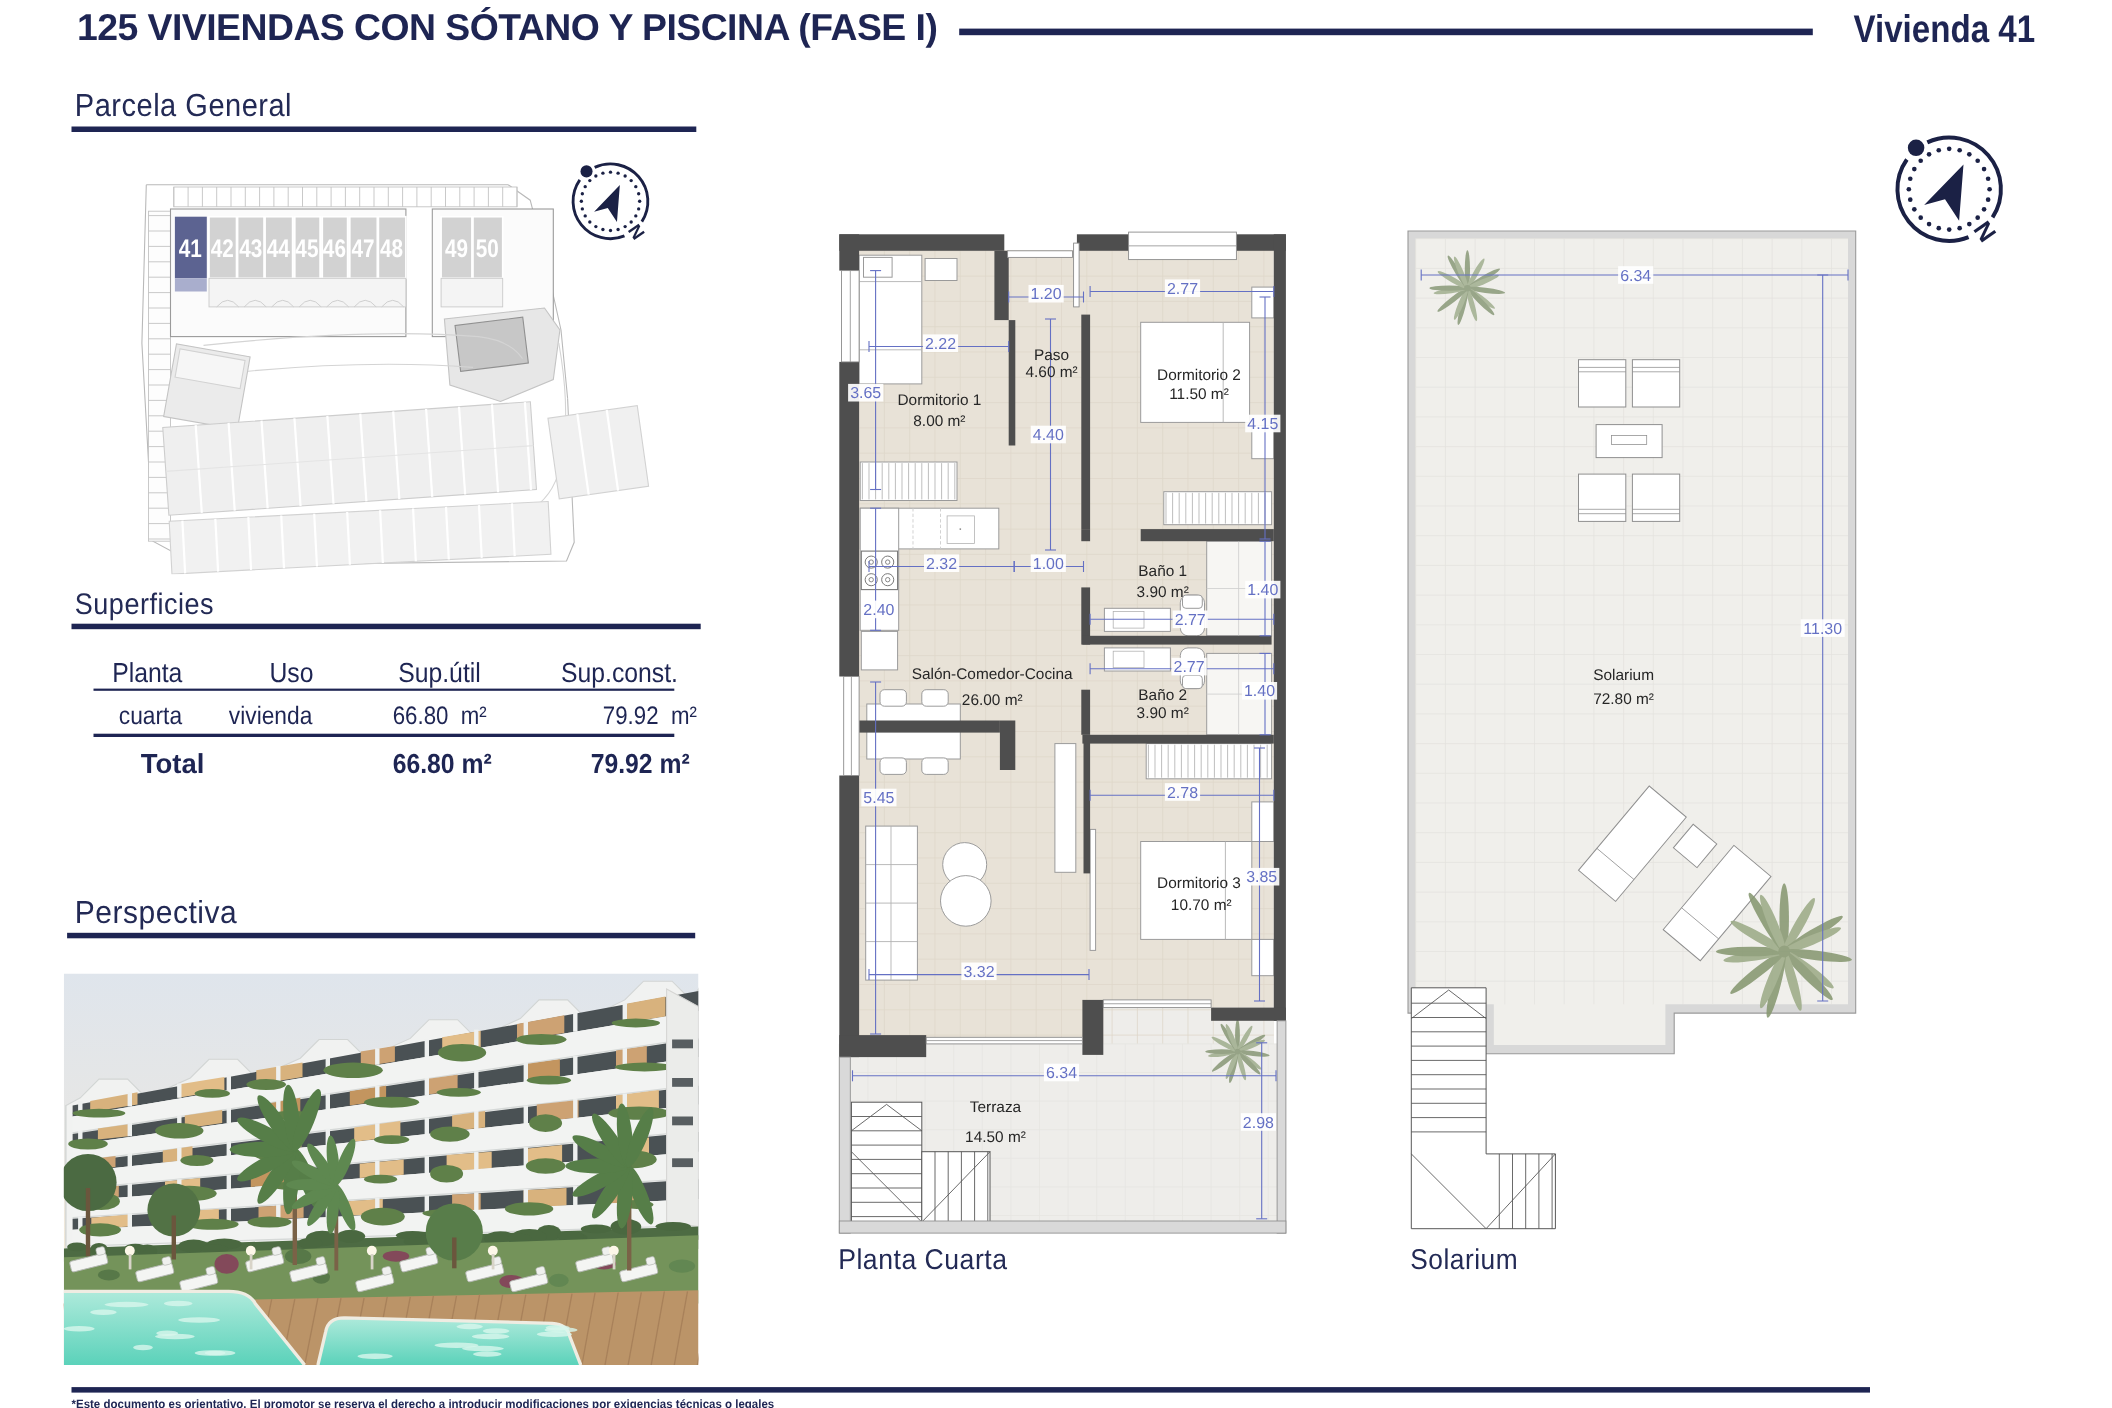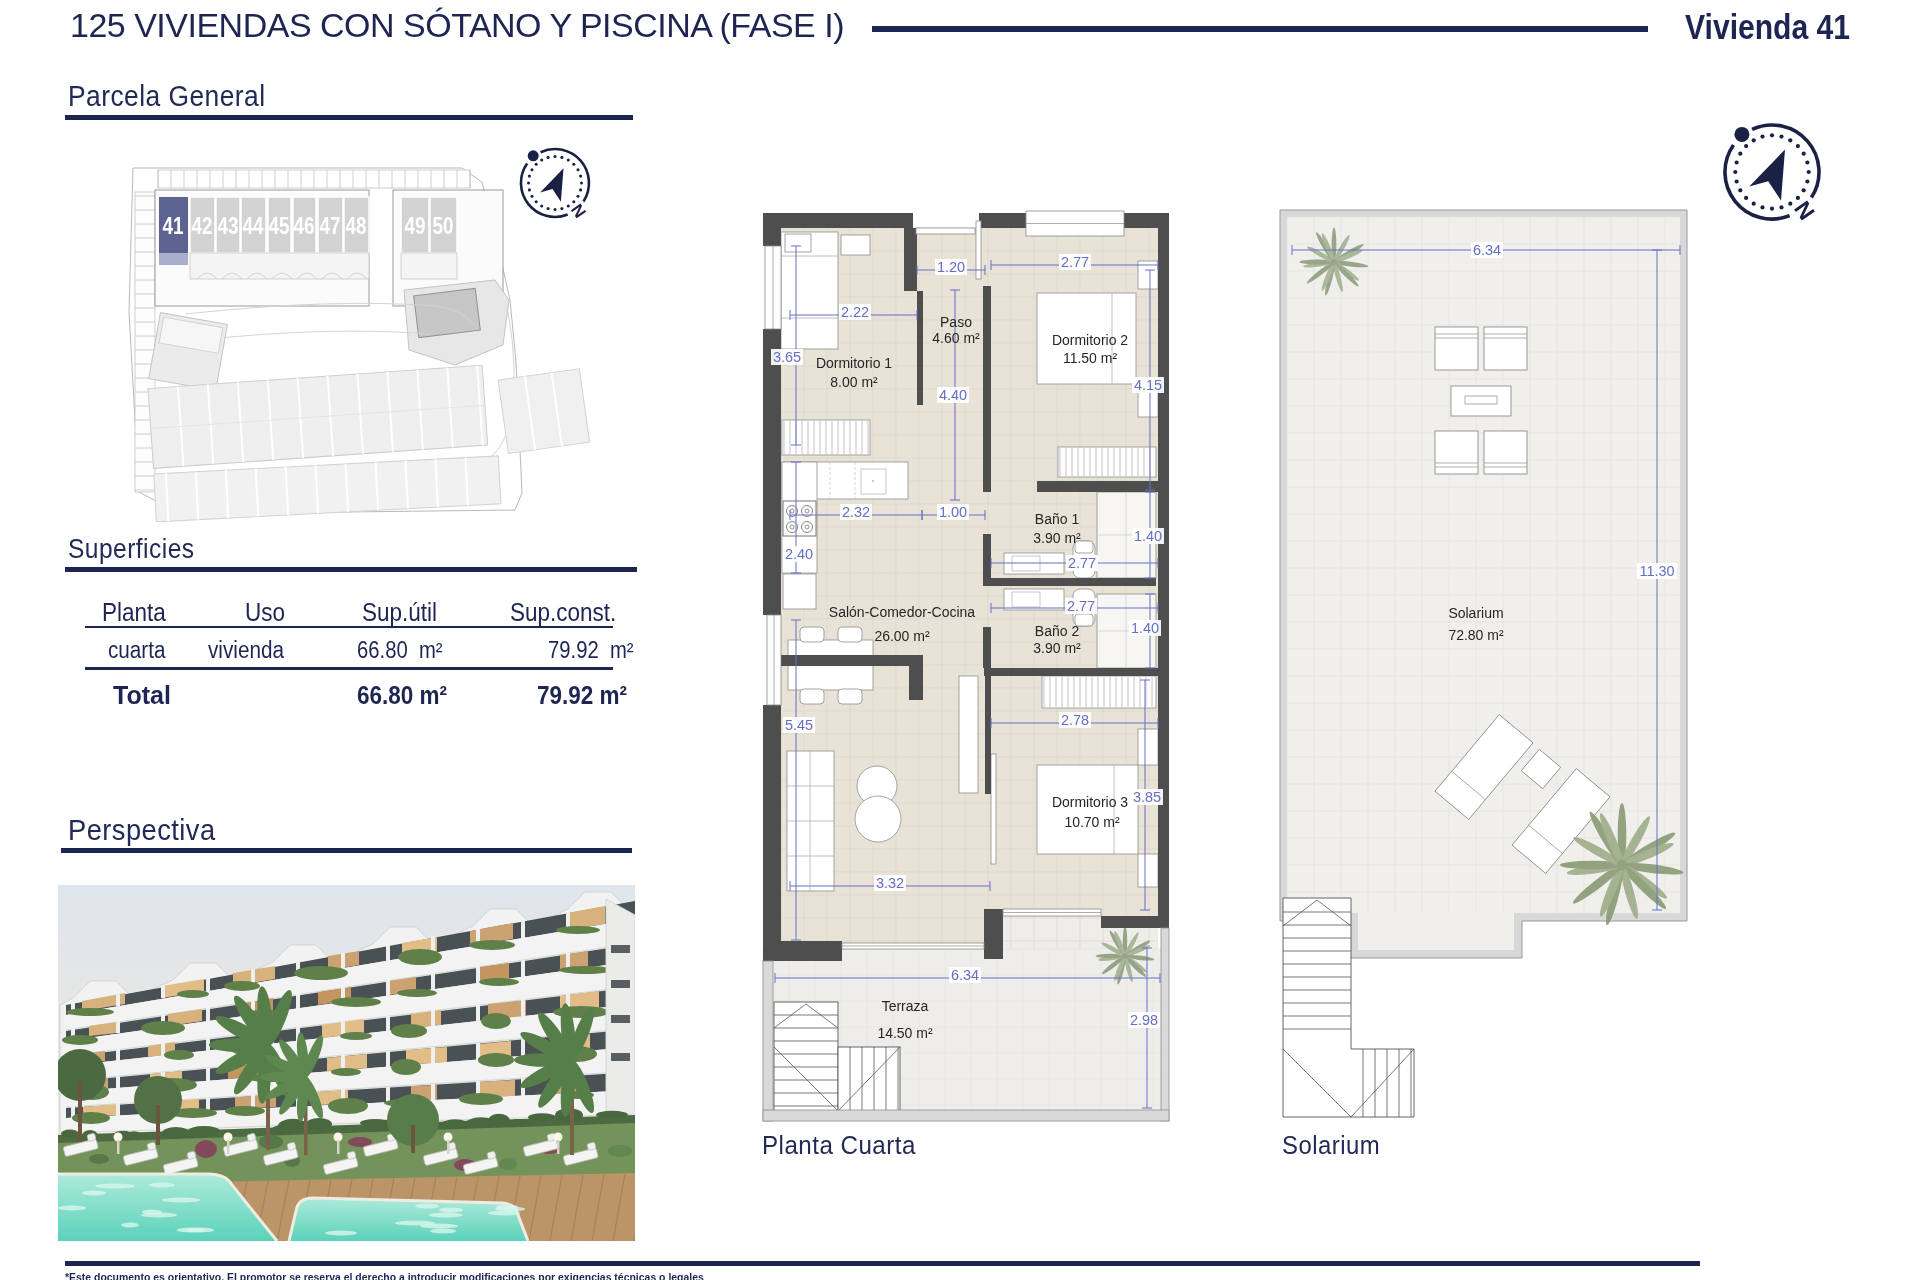--- a/index.html
+++ b/index.html
@@ -2,21 +2,21 @@
 <html><head><meta charset="utf-8"><style>
 html,body{margin:0;padding:0;}
 body{width:1920px;height:1280px;position:relative;background:#ffffff;font-family:"Liberation Sans",sans-serif;overflow:hidden;}
 .abs{position:absolute;}
 .navy{color:#1e2553;}
 .hline{position:absolute;background:#1e2553;}
 .sechead{position:absolute;color:#232a55;font-size:29px;letter-spacing:0.5px;white-space:nowrap;transform-origin:left top;}
 .tbl div{white-space:nowrap;}
 </style></head><body>
 
-<div class="abs navy" style="left:70px;top:6px;font-size:34px;font-weight:normal;white-space:nowrap;transform-origin:left top;transform:scale(1.0,1);letter-spacing:-0.5px;">125 VIVIENDAS CON SÓTANO Y PISCINA (FASE I)</div>
+<div class="abs navy" style="left:70px;top:6px;font-size:34px;font-weight:bold;white-space:nowrap;transform-origin:left top;transform:scale(1.0,1);letter-spacing:-0.5px;">125 VIVIENDAS CON SÓTANO Y PISCINA (FASE I)</div>
 <div class="hline" style="left:872px;top:26px;width:776px;height:6px;"></div>
 <div class="abs navy" style="left:1685px;top:7px;font-size:35px;font-weight:bold;white-space:nowrap;transform-origin:left top;transform:scale(0.86,1);">Vivienda 41</div>
 <div class="sechead" style="left:68px;top:80px;transform:scale(0.91,1);">Parcela General</div>
 <div class="hline" style="left:65px;top:115px;width:568px;height:5px;"></div>
 <div class="sechead" style="left:68px;top:534px;font-size:27px;transform:scale(0.91,1);">Superficies</div>
 <div class="hline" style="left:65px;top:567px;width:572px;height:5px;"></div>
 <div class="sechead" style="left:68px;top:814px;transform:scale(0.94,1);">Perspectiva</div>
 <div class="hline" style="left:61px;top:848px;width:571px;height:5px;"></div>
 <div class="abs navy tbl" style="left:85px;top:598px;font-size:25px;">
   <div style="position:absolute;left:17px;top:0;transform-origin:left top;transform:scale(0.9,1);">Planta</div>
@@ -26,21 +26,21 @@
 </div>
 <div class="hline" style="left:85px;top:626px;width:528px;height:2px;"></div>
 <div class="abs navy tbl" style="left:85px;top:637px;font-size:23px;">
   <div style="position:absolute;left:23px;top:0;transform-origin:left top;transform:scale(0.9,1);">cuarta</div>
   <div style="position:absolute;left:123px;top:0;transform-origin:left top;transform:scale(0.9,1);">vivienda</div>
   <div style="position:absolute;left:272px;top:0;transform-origin:left top;transform:scale(0.88,1);">66.80&nbsp; m²</div>
   <div style="position:absolute;left:463px;top:0;transform-origin:left top;transform:scale(0.88,1);">79.92&nbsp; m²</div>
 </div>
 <div class="hline" style="left:85px;top:667px;width:528px;height:3px;"></div>
 <div class="abs navy tbl" style="left:85px;top:681px;font-size:25px;font-weight:bold;">
-  <div style="position:absolute;left:28px;top:0;">Total</div>
+  <div style="position:absolute;left:43px;top:0;">Total</div>
   <div style="position:absolute;left:272px;top:0;transform-origin:left top;transform:scale(0.9,1);">66.80 m²</div>
   <div style="position:absolute;left:452px;top:0;transform-origin:left top;transform:scale(0.9,1);">79.92 m²</div>
 </div>
 <div class="hline" style="left:65px;top:1261px;width:1635px;height:5px;"></div>
 <div class="abs navy" style="left:65px;top:1271px;font-size:11px;font-weight:bold;white-space:nowrap;transform-origin:left top;transform:scale(0.95,1);">*Este documento es orientativo. El promotor se reserva el derecho a introducir modificaciones por exigencias técnicas o legales</div>
 <div class="abs" style="left:762px;top:1130px;color:#232a55;font-size:26px;letter-spacing:0.5px;transform-origin:left top;transform:scale(0.93,1);">Planta Cuarta</div>
 <div class="abs" style="left:1282px;top:1130px;color:#232a55;font-size:26px;letter-spacing:0.5px;transform-origin:left top;transform:scale(0.92,1);">Solarium</div>
 
 <svg class="abs" style="left:125px;top:162px;" width="510" height="360" viewBox="0 0 510 360">
     <g stroke="#b9b9b9" stroke-width="1" fill="none">

